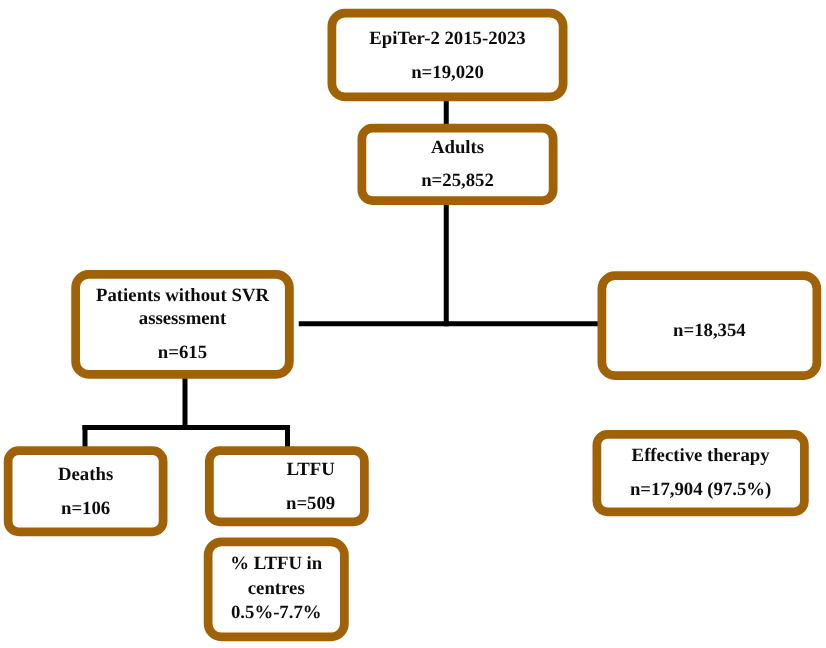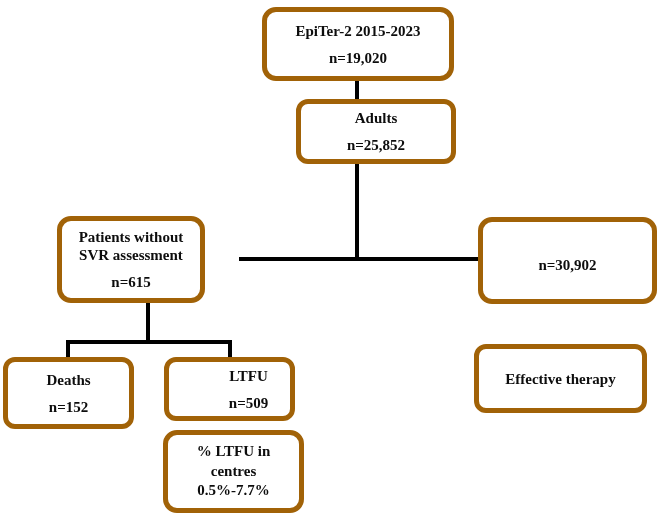--- a/index.html
+++ b/index.html
@@ -12,21 +12,21 @@
     width: 661px;
     height: 518px;
     background: #ffffff;
     font-family: "Liberation Serif", "DejaVu Serif", serif;
     color: #0d0d0d;
     overflow: hidden;
   }
   .box {
     position: absolute;
     box-sizing: border-box;
-    border: 5px solid #a16207;
+    border: 7px solid #a16207;
     border-radius: 14px;
     background: #ffffff;
     display: flex;
     flex-direction: column;
     align-items: center;
     justify-content: center;
     text-align: center;
     font-weight: 700;
     font-size: 15px;
     line-height: 1.2;
@@ -34,26 +34,26 @@
   }
   .box .value { margin-top: 9px; }
   .box.tight .value { margin-top: 0; line-height: 1.3; }
   .box.tight .label { line-height: 1.3; }
   .connector {
     position: absolute;
     background: #000000;
   }
   
   #node-epiter       { left: 262px; top:   7px; width: 192px; height: 74px; }
-  #node-adults       { left: 296px; top:  99px; width: 160px; height: 65px; border-radius: 12px; font-family: Liberation Serif, serif; }
-  #node-without-svr  { left:  57px; top: 216px; width: 148px; height: 87px; }
+  #node-adults       { left: 286px; top:  99px; width: 160px; height: 65px; border-radius: 12px; font-family: Liberation Serif, serif; }
+  #node-without-svr  { left:  57px; top: 216px; width: 178px; height: 87px; }
   #node-with-svr     { left: 478px; top: 217px; width: 179px; height: 87px; }
   #node-deaths       { left:   3px; top: 357px; width: 131px; height: 72px; border-radius: 12px; }
   #node-ltfu         { left: 164px; top: 357px; width: 131px; height: 64px; border-radius: 12px; padding-left: 44px; }
-  #node-ltfu-centres { left: 163px; top: 430px; width: 141px; height: 83px; }
+  #node-ltfu-centres { left: 163px; top: 430px; width: 116px; height: 83px; }
   #node-effective    { left: 474px; top: 344px; width: 173px; height: 69px; border-radius: 12px; }
   
   #conn-epiter-adults   { left: 355px; top:  80px; width:   4px; height: 20px; }
   #conn-adults-stem     { left: 355px; top: 163px; width:   4px; height: 98px; }
   #conn-svr-branch      { left: 239px; top: 257px; width: 240px; height:  4px; }
   #conn-withoutsvr-stem { left: 146px; top: 302px; width:   4px; height: 42px; }
   #conn-deaths-branch   { left:  66px; top: 340px; width: 166px; height:  4px; }
   #conn-deaths-stub     { left:  66px; top: 340px; width:   4px; height: 18px; }
   #conn-ltfu-stub       { left: 228px; top: 340px; width:   4px; height: 18px; }
 </style>
@@ -79,35 +79,36 @@
     <div class="label">Adults</div>
     <div class="value">n=25,852</div>
   </div>
 
   <div class="box" id="node-without-svr">
     <div class="label">Patients without SVR assessment</div>
     <div class="value">n=615</div>
   </div>
 
   <div class="box" id="node-with-svr">
-    <div class="value">n=30,902</div>
+    <div class="value">n=18,354</div>
   </div>
 
   <div class="box" id="node-deaths">
     <div class="label">Deaths</div>
-    <div class="value">n=152</div>
+    <div class="value">n=106</div>
   </div>
 
   <div class="box" id="node-ltfu">
     <div class="label">LTFU</div>
     <div class="value">n=509</div>
   </div>
 
   <div class="box tight" id="node-ltfu-centres">
     <div class="label">% LTFU in centres</div>
     <div class="value">0.5%-7.7%</div>
   </div>
 
   <div class="box" id="node-effective">
     <div class="label">Effective therapy</div>
+    <div class="value">n=17,904 (97.5%)</div>
   </div>
 
 </div>
 
 </body></html>

